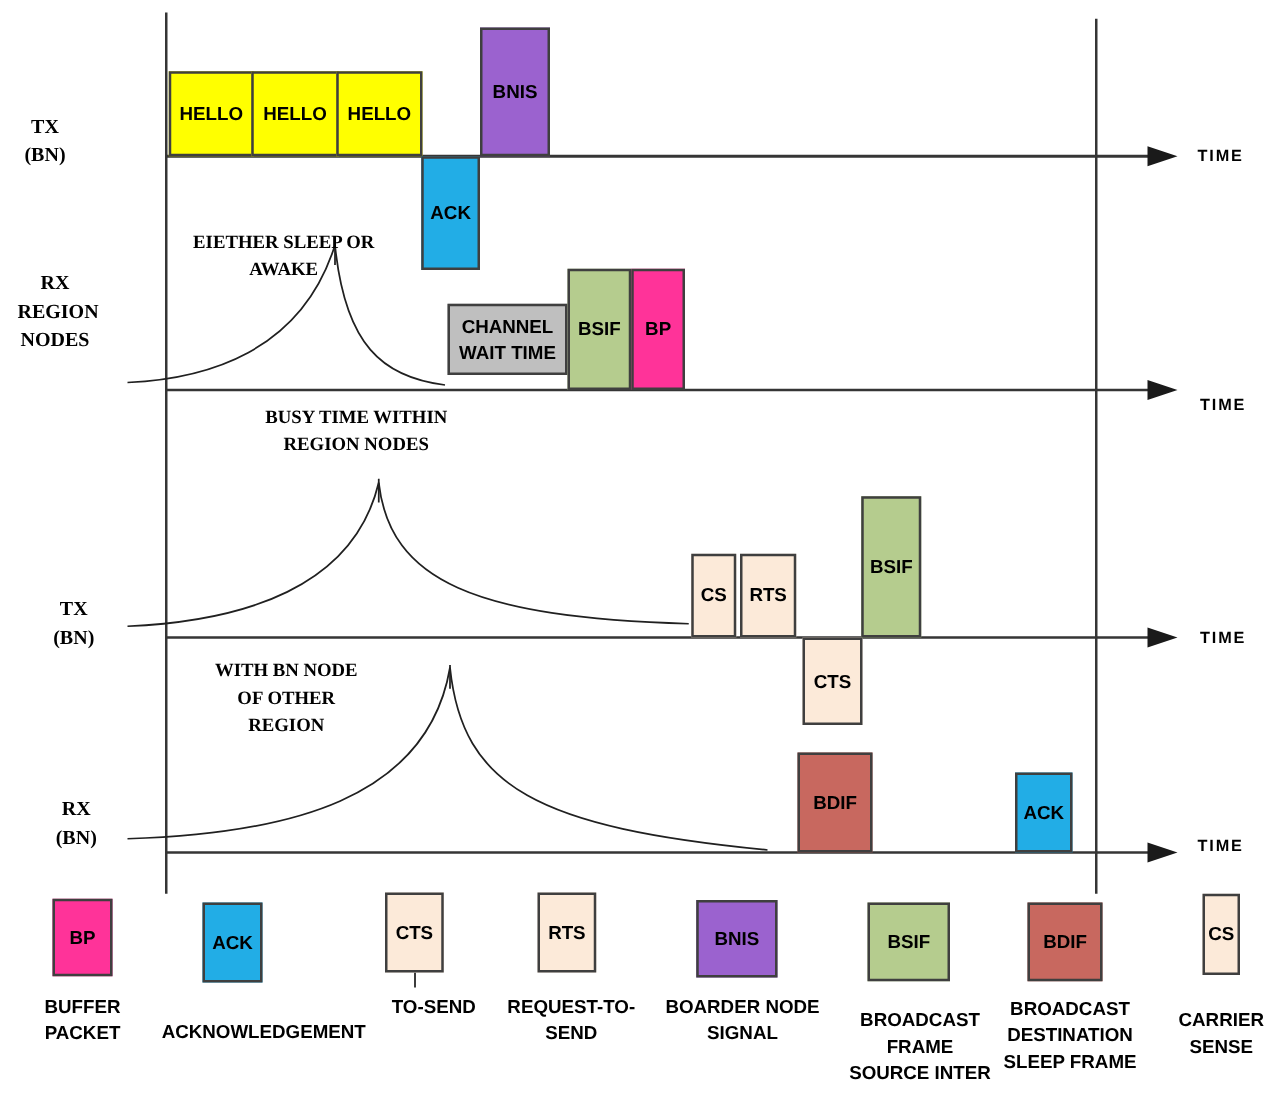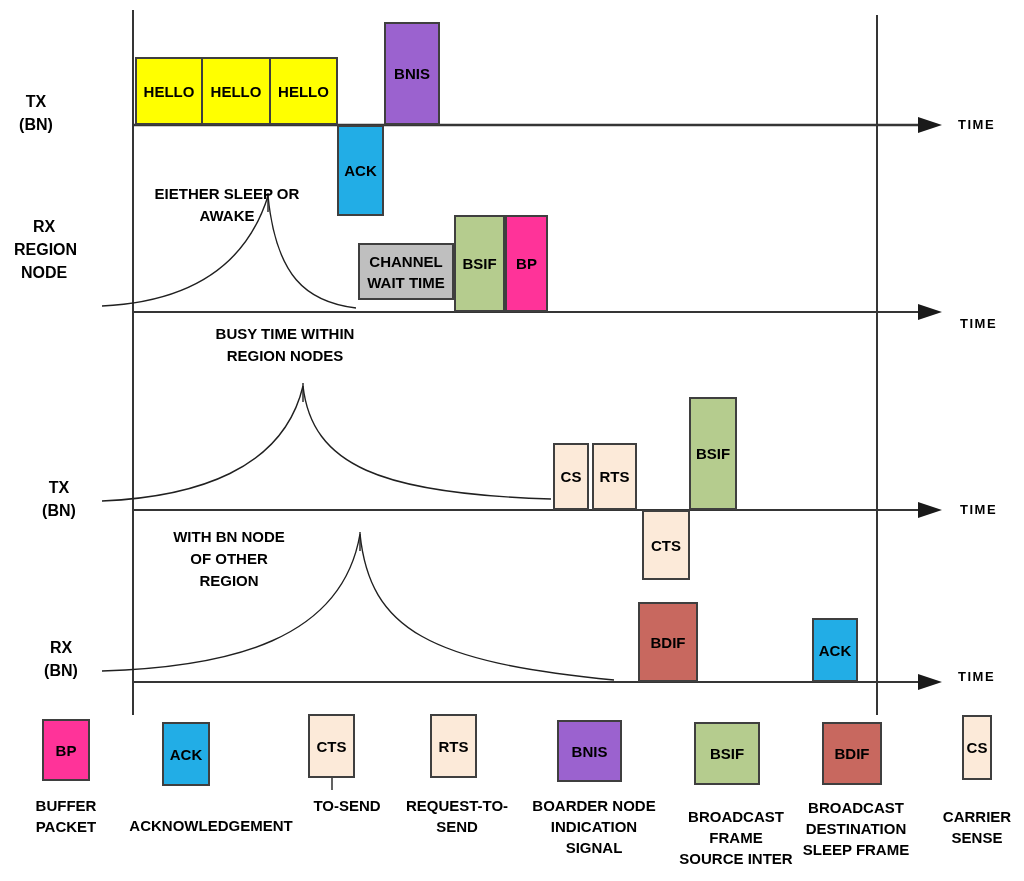--- a/index.html
+++ b/index.html
@@ -3,21 +3,21 @@
 <meta charset="utf-8">
 <style>
   html,body{margin:0;padding:0;background:#ffffff;}
   #stage{
     position:relative;width:1024px;height:881px;background:#ffffff;
     font-family:"Liberation Sans", sans-serif;color:#000;overflow:hidden;
   }
   #lines{position:absolute;left:0;top:0;}
   .lbl{
     position:absolute;font-weight:bold;text-align:center;color:#000;
-    font-size:15px;line-height:22px;white-space:nowrap;
+    font-size:15px;line-height:22px;white-space:nowrap;font-family:Liberation Serif, serif;
   }
   .rowlbl{font-size:16px;line-height:23px;}
   .time{
     position:absolute;font-weight:bold;font-size:13px;letter-spacing:1.5px;
     color:#000;white-space:nowrap;
   }
   .block{
     position:absolute;box-sizing:border-box;border:2px solid #3f3f3f;
     display:flex;flex-direction:column;align-items:center;justify-content:center;
     font-weight:bold;font-size:15px;color:#000;text-align:center;line-height:21px;
@@ -62,21 +62,21 @@
     <line x1="332" y1="778" x2="332" y2="790" stroke="#202020" stroke-width="1.4"></line>
   </svg>
 
   <div class="lbl rowlbl" style="left:6px;top:90px;width:60px;">
     <div>TX</div>
     <div>(BN)</div>
   </div>
   <div class="lbl rowlbl" style="left:14px;top:215px;width:60px;">
     <div>RX</div>
     <div>REGION</div>
-    <div>NODE</div>
+    <div>NODES</div>
   </div>
   <div class="lbl rowlbl" style="left:29px;top:476px;width:60px;">
     <div>TX</div>
     <div>(BN)</div>
   </div>
   <div class="lbl rowlbl" style="left:31px;top:636px;width:60px;">
     <div>RX</div>
     <div>(BN)</div>
   </div>
 
@@ -180,21 +180,20 @@
   </div>
   <div class="legend-lbl" style="left:247px;top:795px;width:200px;">
     <div>TO-SEND</div>
   </div>
   <div class="legend-lbl" style="left:357px;top:795px;width:200px;">
     <div>REQUEST-TO-</div>
     <div>SEND</div>
   </div>
   <div class="legend-lbl" style="left:494px;top:795px;width:200px;">
     <div>BOARDER NODE</div>
-    <div>INDICATION</div>
     <div>SIGNAL</div>
   </div>
   <div class="legend-lbl" style="left:636px;top:806px;width:200px;">
     <div>BROADCAST</div>
     <div>FRAME</div>
     <div>SOURCE INTER</div>
   </div>
   <div class="legend-lbl" style="left:756px;top:797px;width:200px;">
     <div>BROADCAST</div>
     <div>DESTINATION</div>

